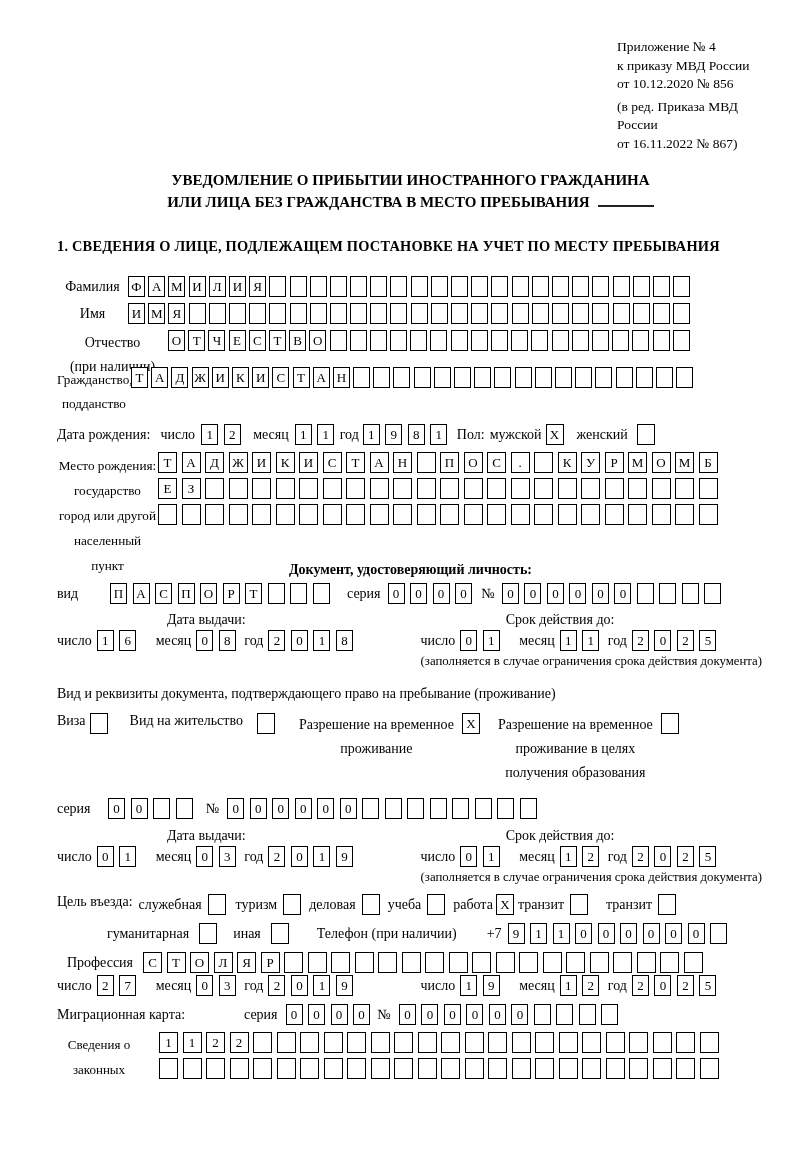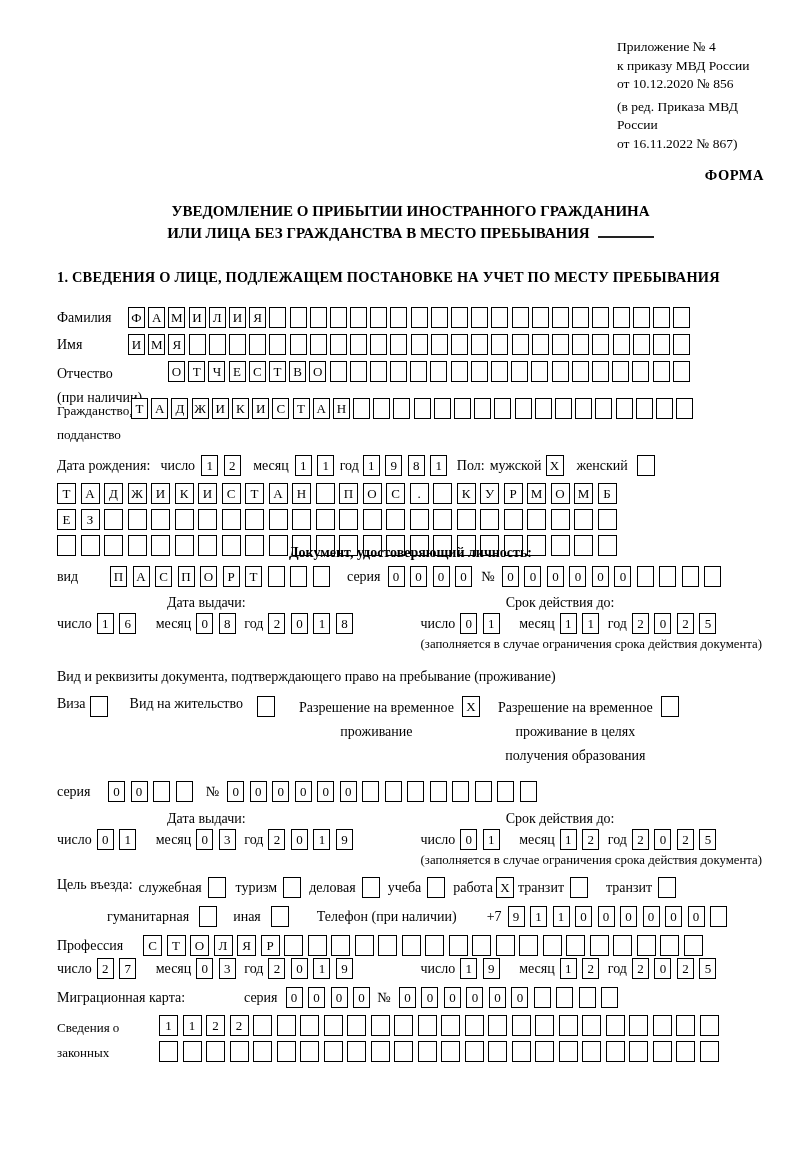--- a/index.html
+++ b/index.html
@@ -15,21 +15,21 @@
     overflow: hidden;
   }
   .refblock { margin-left: 560px; font-size: 13.5px; line-height: 18.5px; }
   .refblock .grp2 { margin-top: 4px; }
   .forma { text-align: right; font-weight: bold; font-size: 14.5px; margin-top: 14px; letter-spacing: .5px; }
   .title { text-align: center; font-weight: bold; font-size: 15px; line-height: 22px; margin-top: 16px; }
   .uline { display:inline-block; width: 56px; border-bottom: 2px solid #222; height: 12px; margin-left: 8px; }
   .sec-heading { font-weight: bold; font-size: 14.4px; margin-top: 25px; letter-spacing: .2px; white-space: nowrap; }
 
   .frow { display: flex; align-items: flex-start; }
-  .lbl { padding-top: 3px; flex: 0 0 auto; }
+  .lbl { padding-top: 3px; flex: 0 0 auto; text-align: center; }
   .lbl2 { line-height: 24px; padding-top: 1px; }
   .cells { display: flex; flex: 0 0 auto; }
   .cell {
     width: 17px; height: 21px; border: 1.5px solid #000;
     margin-right: 3.2px; flex: 0 0 auto;
     display: inline-flex; align-items: center; justify-content: center;
     font-size: 13px; background: #fff;
   }
   .cells.w .cell { width: 19px; margin-right: 4.5px; }
   .cells.sp .cell { margin-right: 5.5px; }
@@ -62,21 +62,20 @@
   <div class="refblock">
     <div>Приложение № 4</div>
     <div>к приказу МВД России</div>
     <div>от 10.12.2020 № 856</div>
     <div class="grp2">
       <div>(в ред. Приказа МВД России</div>
       <div>от 16.11.2022 № 867)</div>
     </div>
   </div>
 
-  <div class="forma">ФОРМА</div>
 
   <div class="title">
     <span>УВЕДОМЛЕНИЕ О ПРИБЫТИИ ИНОСТРАННОГО ГРАЖДАНИНА</span><br>
     <span>ИЛИ ЛИЦА БЕЗ ГРАЖДАНСТВА В МЕСТО ПРЕБЫВАНИЯ</span><span class="uline"></span>
   </div>
 
   <div class="sec-heading">1. СВЕДЕНИЯ О ЛИЦЕ, ПОДЛЕЖАЩЕМ ПОСТАНОВКЕ НА УЧЕТ ПО МЕСТУ ПРЕБЫВАНИЯ</div>
 
   <div class="frow" style="margin-top:21px">
     <div class="lbl" style="width:71px">Фамилия</div>
@@ -238,20 +237,26 @@
         <span class="cell">1</span>
       </span>
     <span style="margin-left:4px">Пол:</span>
     <span style="margin-left:5px; margin-right:4px">мужской</span>
     <span class="cb">X</span>
     <span style="margin-left:13px; margin-right:9px">женский</span>
     <span class="cb"></span>
   </div>
 
   <div class="frow" style="margin-top:7px">
+    <div class="lbl lbl2" style="width:101px; font-size:13.2px; line-height:25px">
+      <div>Место рождения:</div>
+      <div>государство</div>
+      <div>город или другой</div>
+      <div>населенный пункт</div>
+    </div>
     <div class="vgap3">
       <div class="cells w">
           <span class="cell">Т</span>
           <span class="cell">А</span>
           <span class="cell">Д</span>
           <span class="cell">Ж</span>
           <span class="cell">И</span>
           <span class="cell">К</span>
           <span class="cell">И</span>
           <span class="cell">С</span>

